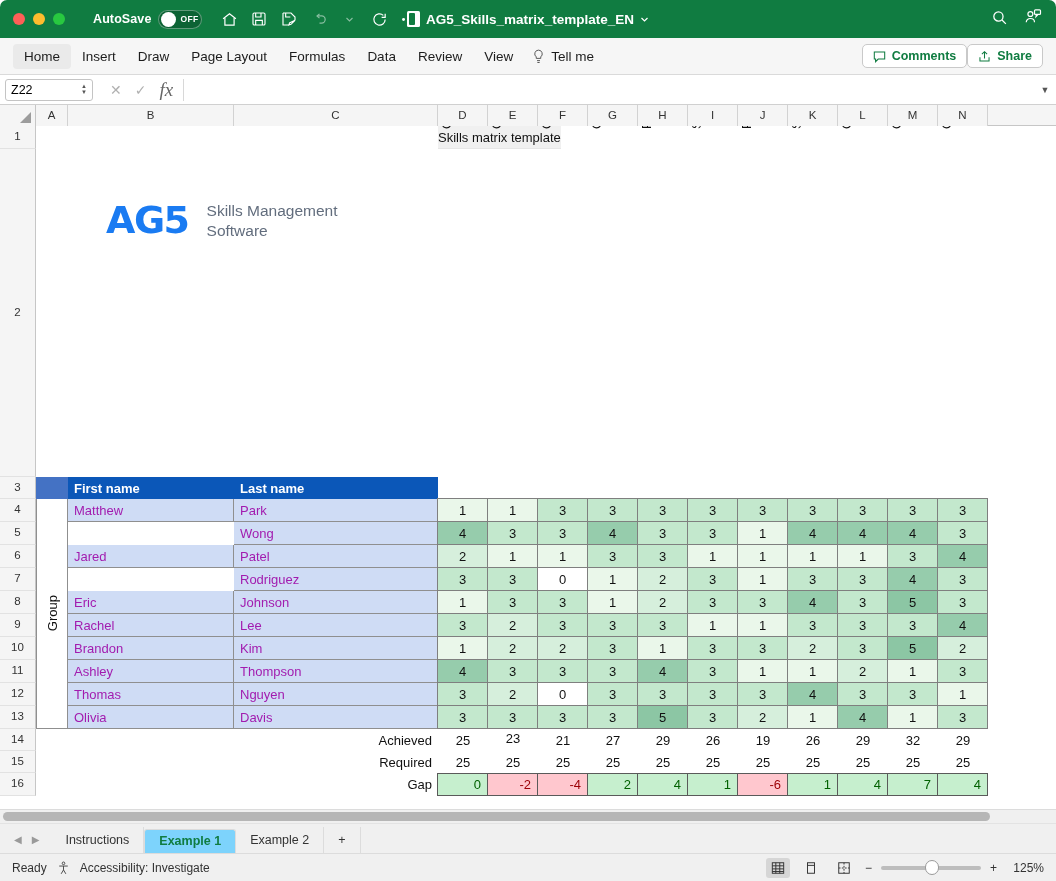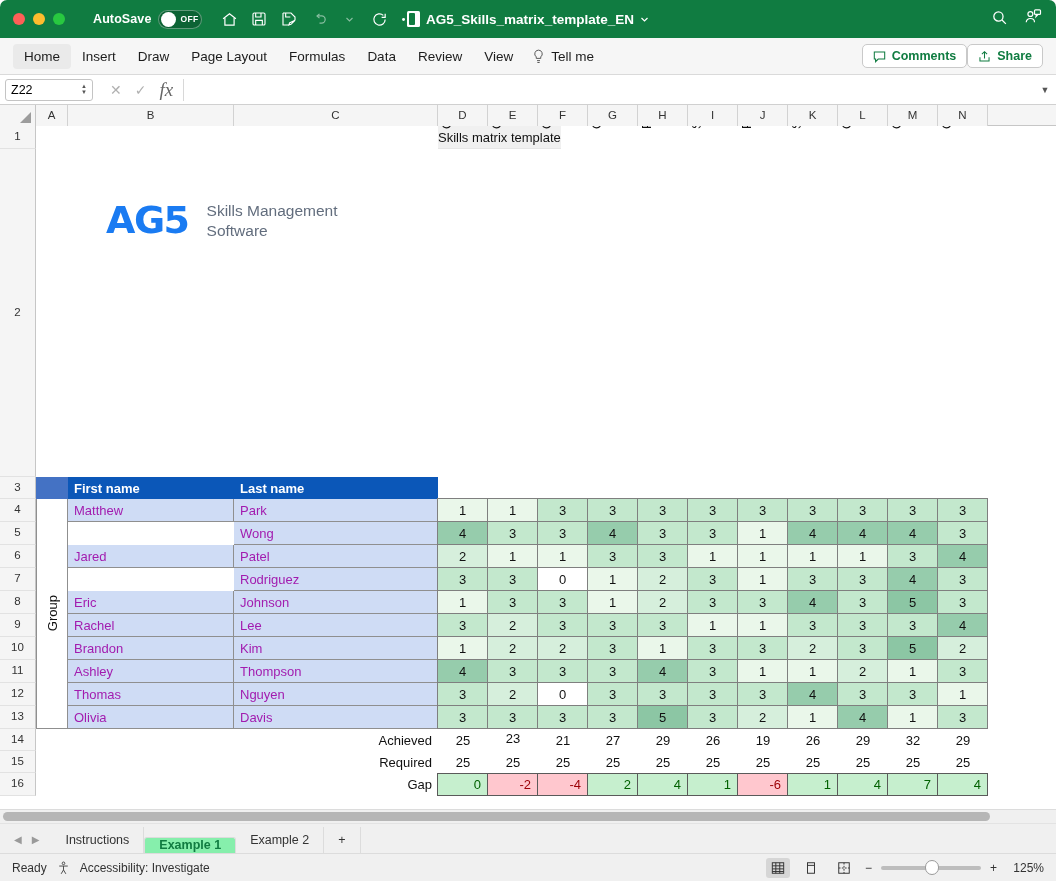--- a/index.html
+++ b/index.html
@@ -172,21 +172,21 @@
   .tabbar {
     flex: 0 0 30px; height: 30px; background: #f0f0f0; display: flex; align-items: flex-end;
     border-top: 1px solid #e3e3e3;
   }
   .navarrows { display: flex; gap: 10px; padding: 0 12px 8px 14px; color: #9a9a9a; font-size: 10px; }
   .stab {
     font-size: 12.5px; color: #333; padding: 6px 14px 7px; height: 26px;
     display: flex; align-items: center; border-right: 1px solid #dcdcdc;
   }
   .stab.active {
-    background: #86efac; color: #107c41; font-weight: 700; height: 16px;
+    background: #7dd3fc; color: #107c41; font-weight: 700; height: 24px;
     border-left: 1px solid #dcdcdc; border-top: 1px solid #dcdcdc; border-right: 1px solid #dcdcdc;
     border-radius: 3px 3px 0 0;
   }
   .statusbar {
     flex: 0 0 28px; height: 28px; background: #f0f0f0; border-top: 1px solid #dcdcdc;
     display: flex; align-items: center; padding: 0 12px; font-size: 12px; color: #333; gap: 10px;
   }
   .sb-right { margin-left: auto; display: flex; align-items: center; gap: 9px; }
   .viewbtn {
     width: 24px; height: 20px; display: flex; align-items: center; justify-content: center;

